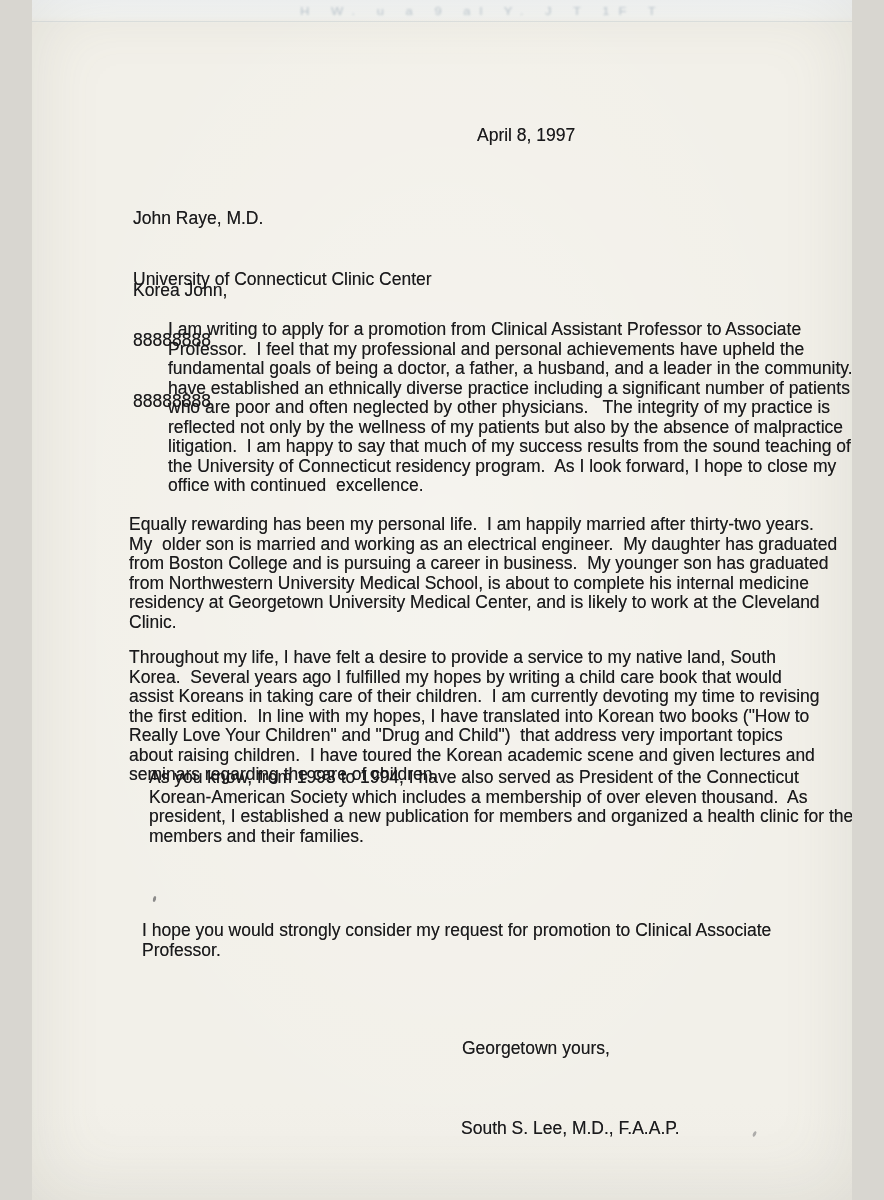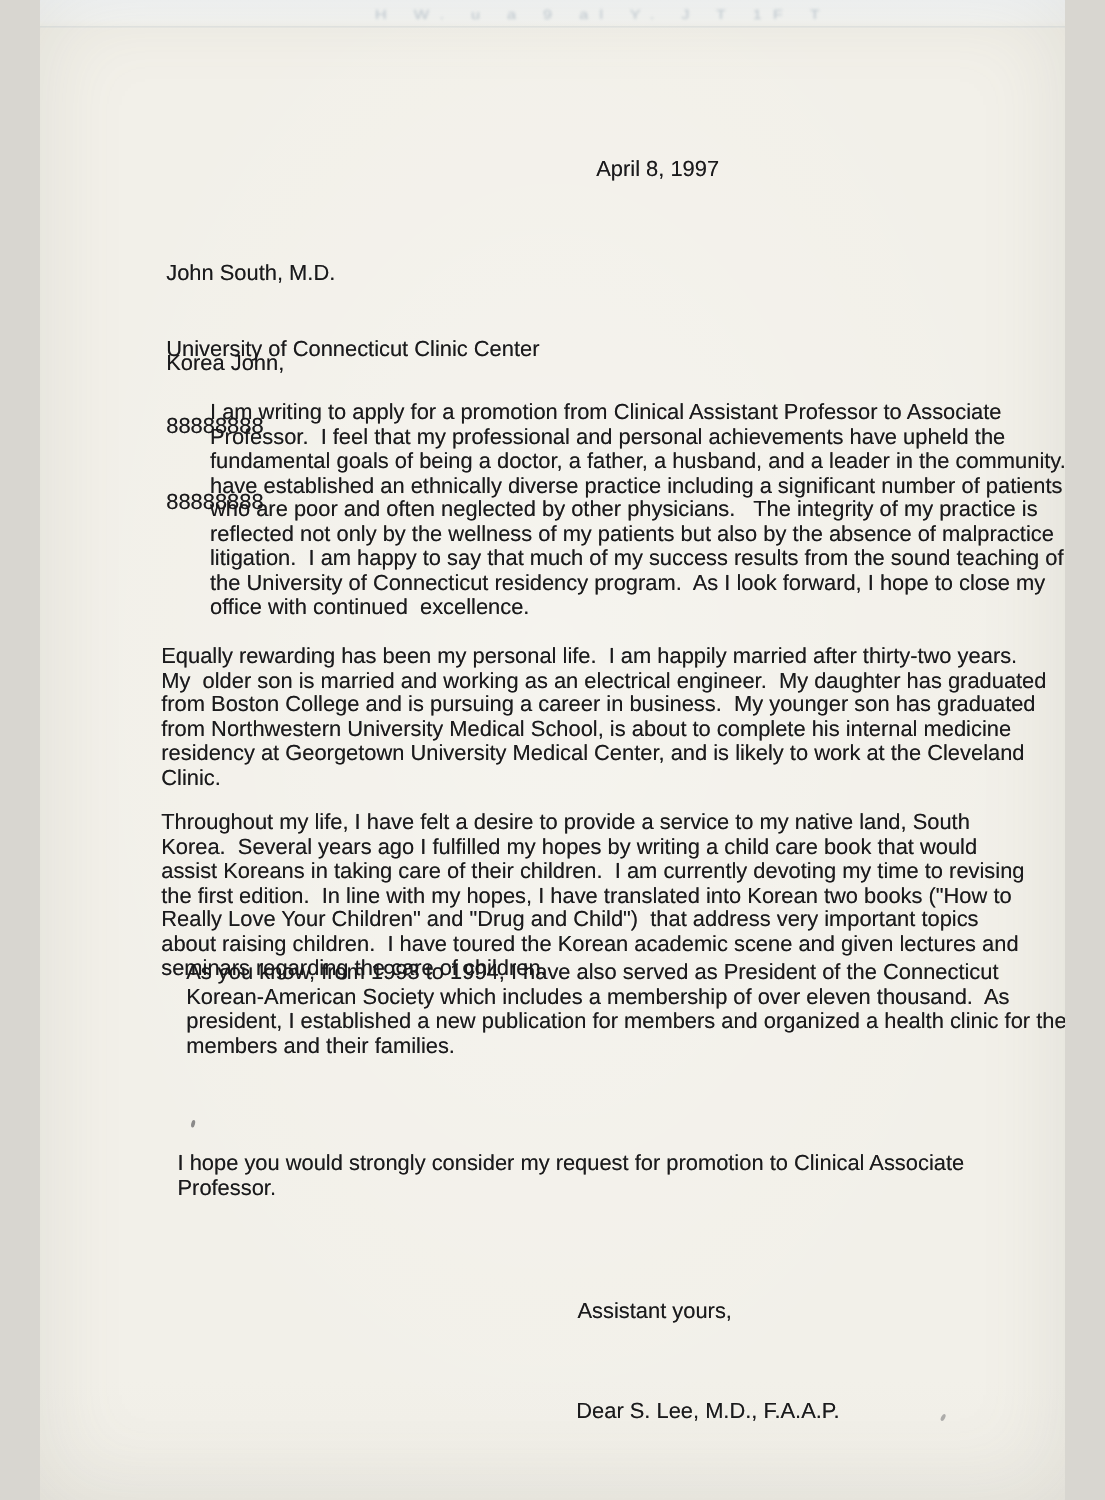--- a/index.html
+++ b/index.html
@@ -43,21 +43,21 @@
 <body>
 
 <div class="page">
 
   <div class="top-bleed">H   W.   u   a    9   al   Y.   J   T   1F    T</div>
   <div class="top-edge-line"></div>
 
   <div class="t" style="left:445px; top:126px;">April 8, 1997</div>
 
   <div class="t recipient" style="left:101px; top:167px;">
-    <div>John South, M.D.</div>
+    <div>John Raye, M.D.</div>
     <div>University of Connecticut Clinic Center</div>
     <div>88888888</div>
     <div>88888888</div>
   </div>
 
   <div class="t" style="left:101px; top:281px;">Korea John,</div>
 
   <p class="t para" style="left:97px; top:320px;margin-left:39px;">I am writing to apply for a promotion from Clinical Assistant Professor to Associate
 Professor.  I feel that my professional and personal achievements have upheld the
 fundamental goals of being a doctor, a father, a husband, and a leader in the community.  I
@@ -85,20 +85,20 @@
 
   <p class="t para" style="left:97px; top:768px;margin-left:20px;">As you know, from 1993 to 1994, I have also served as President of the Connecticut
 Korean-American Society which includes a membership of over eleven thousand.  As
 president, I established a new publication for members and organized a health clinic for the
 members and their families.</p>
 
   <p class="t para" style="left:110px; top:921px;">I hope you would strongly consider my request for promotion to Clinical Associate
 Professor.</p>
 
 
-  <div class="t" style="left:430px; top:1039px;">Assistant yours,</div>
+  <div class="t" style="left:430px; top:1039px;">Georgetown yours,</div>
 
-  <div class="t" style="left:429px; top:1119px;">Dear S. Lee, M.D., F.A.A.P.</div>
+  <div class="t" style="left:429px; top:1119px;">South S. Lee, M.D., F.A.A.P.</div>
 
   <span class="speck speck-1"></span>
   <span class="speck speck-2"></span>
 
 </div>
 
 </body></html>

